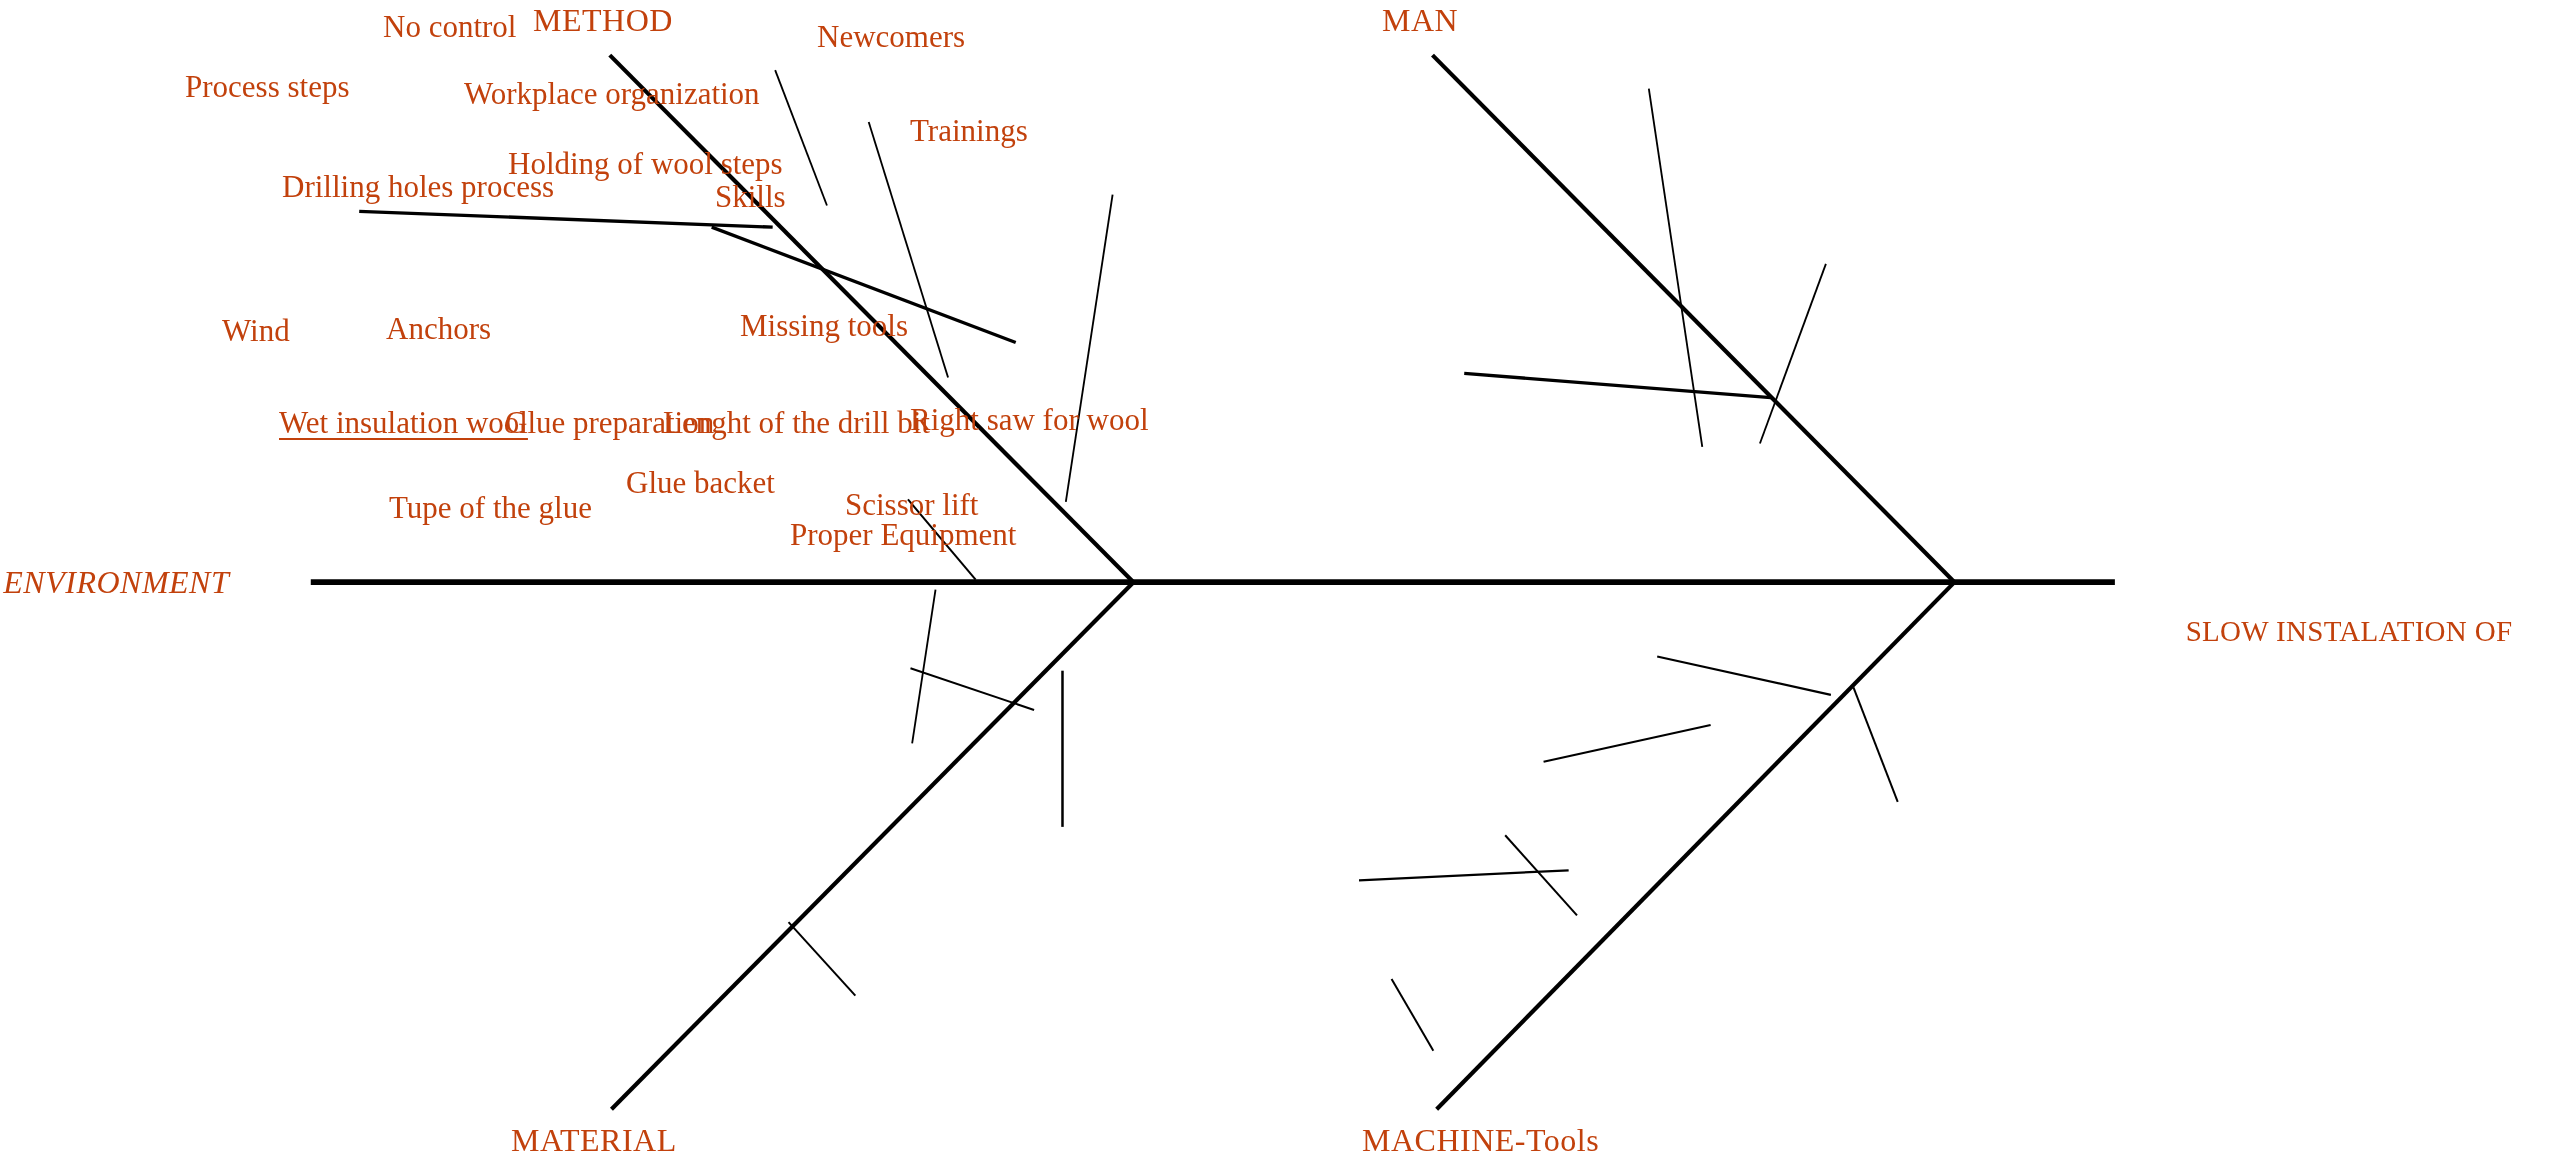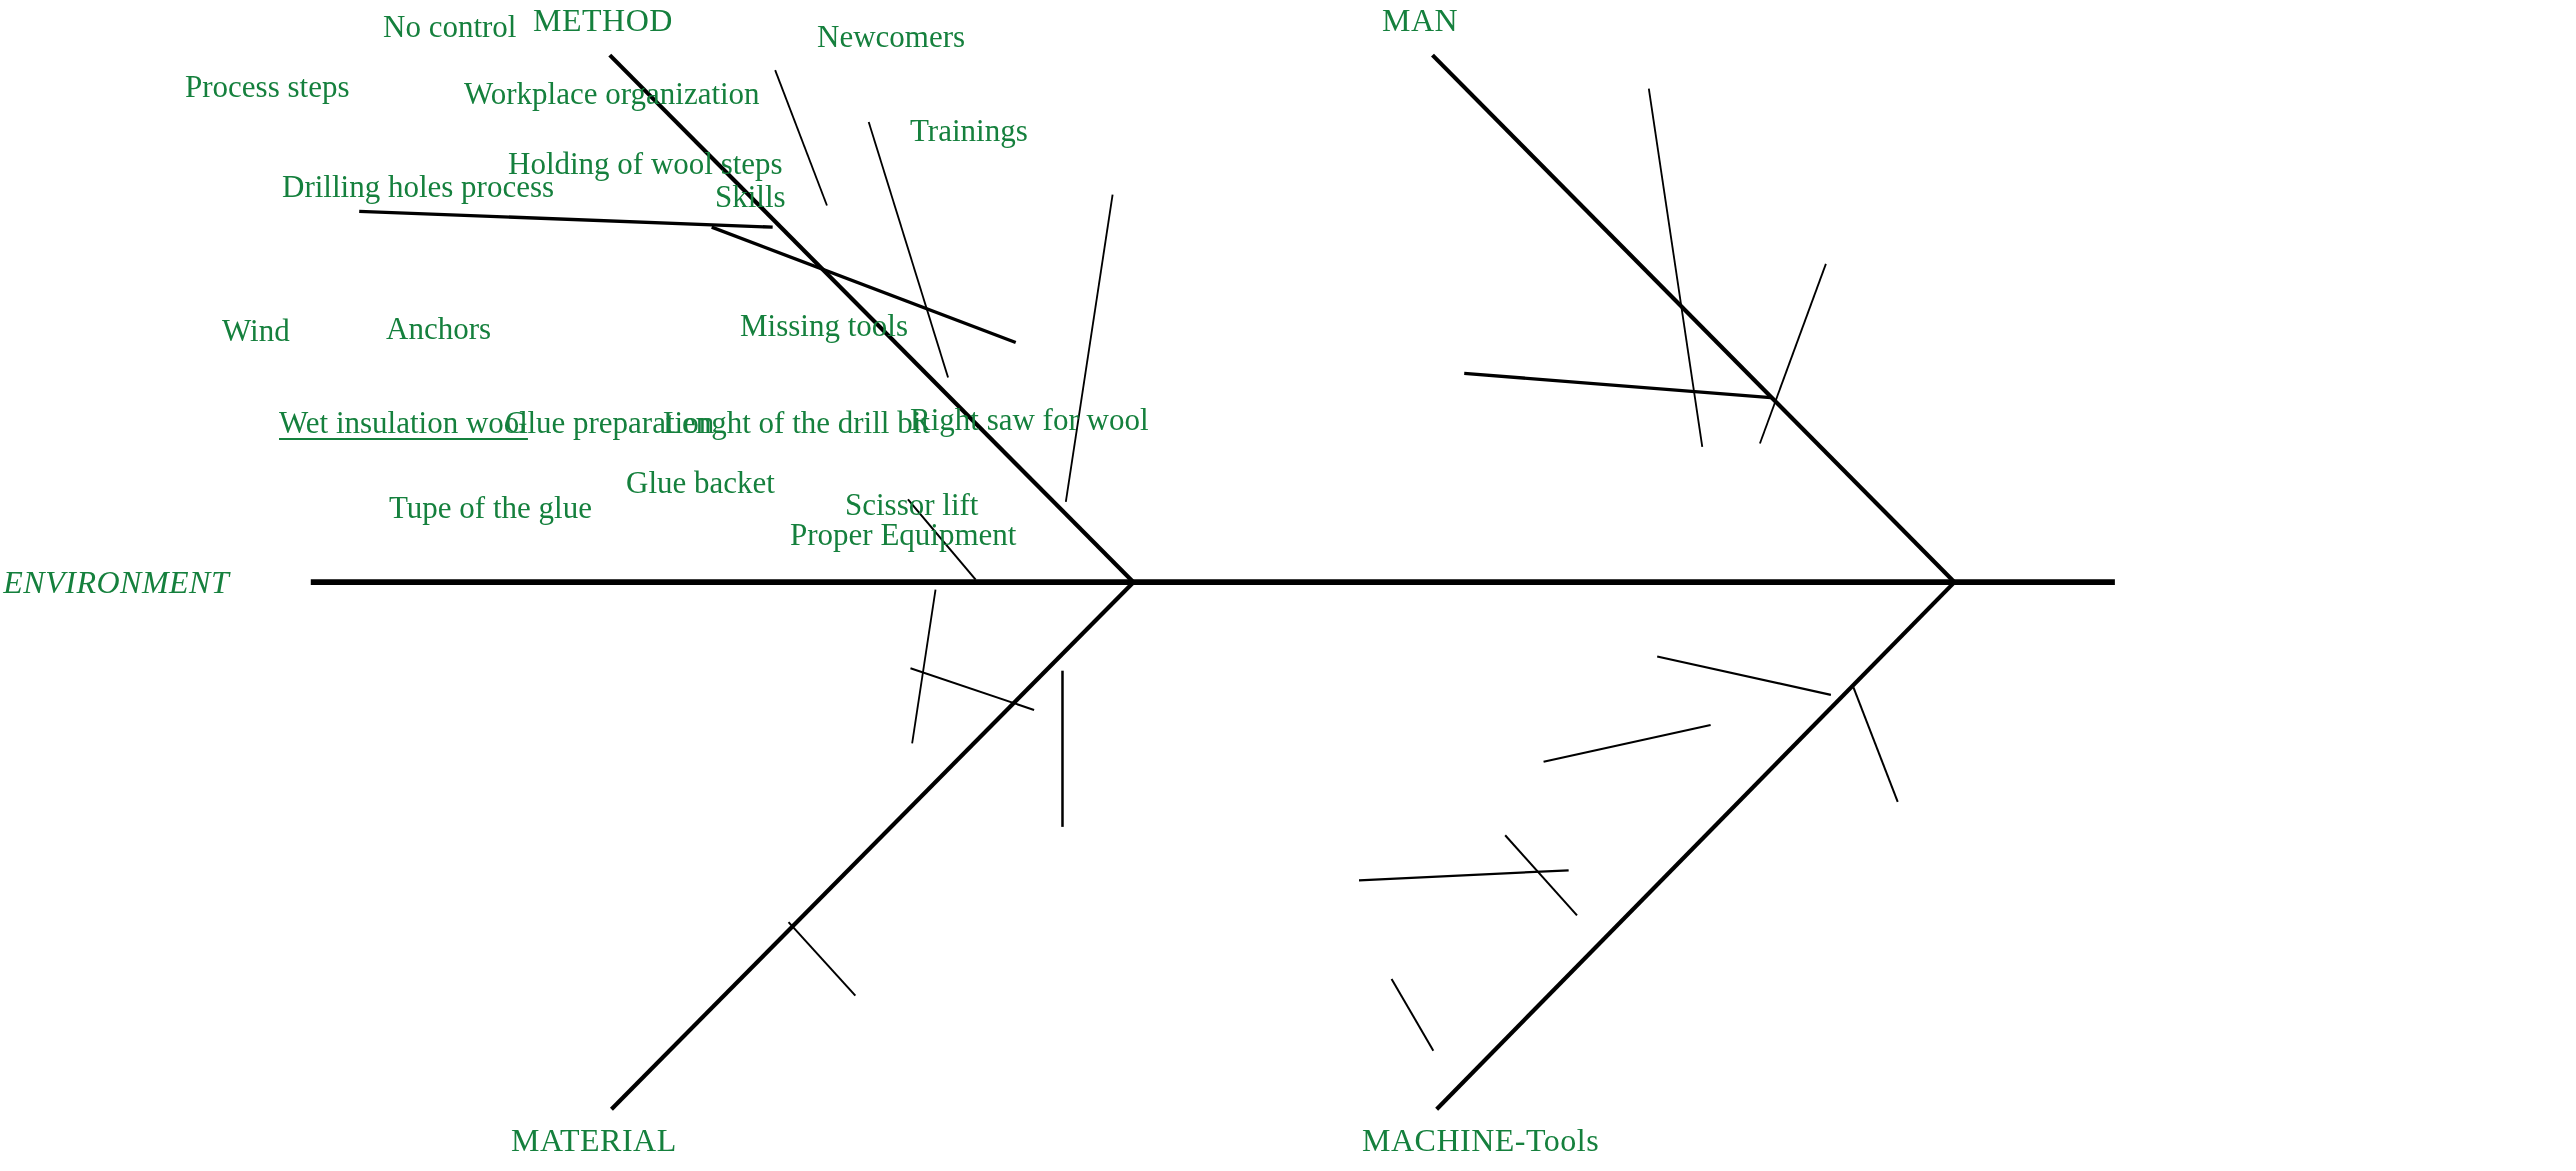--- a/index.html
+++ b/index.html
@@ -19,21 +19,21 @@
   #fishbone-svg {
     position: absolute;
     left: 0;
     top: 0;
     width: 2576px;
     height: 1171px;
   }
   .lbl {
     position: absolute;
     white-space: pre;
-    color: #15803d;
+    color: #c2410c;
     font-family: "Liberation Serif", "DejaVu Serif", serif;
     line-height: 1.12;
   }
   .cat-label {
     font-size: 32px;
     letter-spacing: 0.5px;
   }
   .cause-label {
     font-size: 31px;
   }
@@ -93,20 +93,21 @@
 
   <div class="lbl cat-label" style="left:1382px; top:3.3px;">MAN</div>
 
   <div class="lbl cat-label" style="left:511px; top:1123px;">MATERIAL</div>
 
   <div class="lbl cat-label" style="left:1362px; top:1123px;">MACHINE-Tools</div>
 
   <div class="lbl cat-label" style="left:3.3px; top:565px;font-style:italic;">ENVIRONMENT</div>
 
   <div class="lbl effect-label" style="left:2132px; top:550px; width:434px;">
+    <div>SLOW INSTALATION OF</div>
   </div>
 
   <div class="lbl cause-label" style="left:185px; top:70px;">Process steps</div>
 
   <div class="lbl cause-label" style="left:383px; top:10px;">No control</div>
 
   <div class="lbl cause-label" style="left:464px; top:77px;">Workplace organization</div>
 
   <div class="lbl cause-label" style="left:282px; top:170px;">Drilling holes process</div>
 

